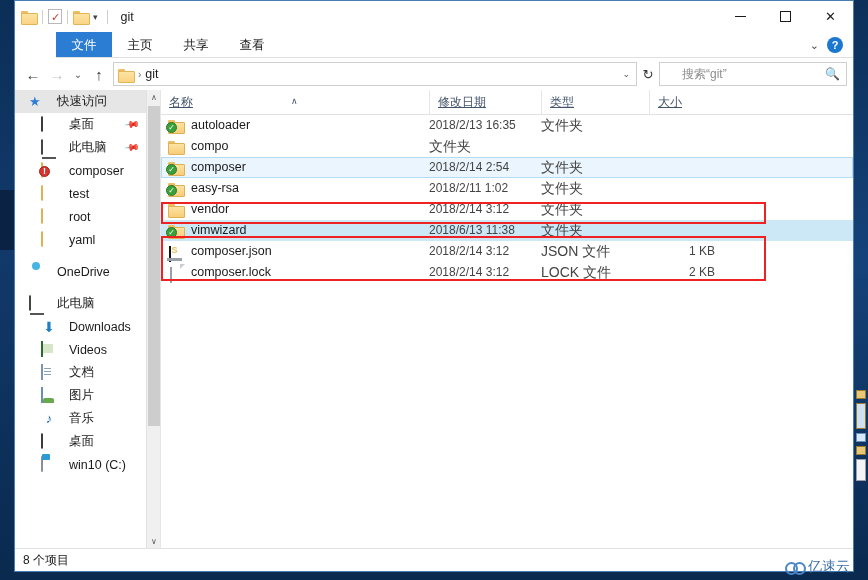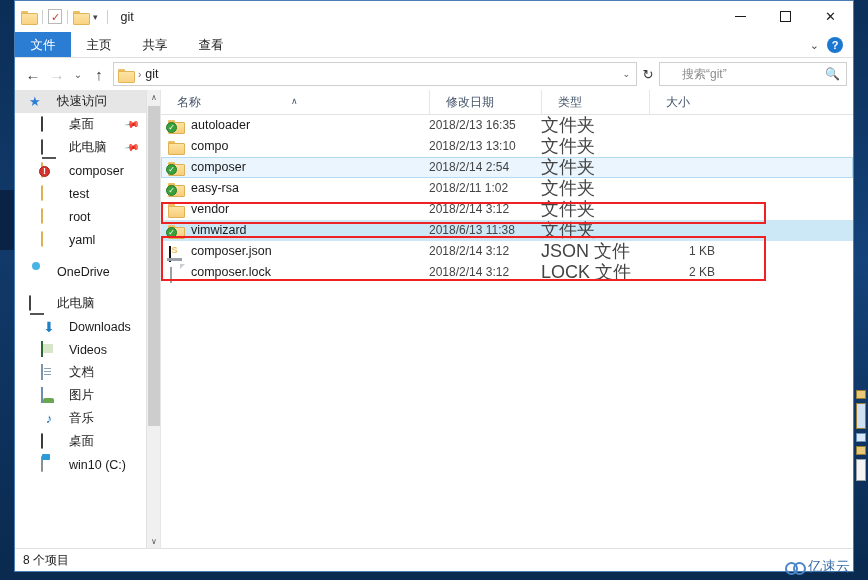--- a/index.html
+++ b/index.html
@@ -84,21 +84,21 @@
   .win-btn {
     width: 45px; height: 31px; display: flex; align-items: center; justify-content: center;
     font-size: 13px; color: #1a1a1a;
   }
   .glyph-min { display:block; width:11px; height:1px; background:#1a1a1a; }
   .glyph-max { display:block; width:11px; height:11px; border:1px solid #1a1a1a; }
 
   
   .ribbon {
     height: 26px; background: #ffffff; display: flex; align-items: stretch;
-    position: relative; flex: none;
+    position: relative; flex: none; margin-left: 41px;
   }
   .tab {
     display: flex; align-items: center; justify-content: center;
     font-size: 12.5px; color: #1b1b1b; padding: 0 14px; min-width: 56px;
   }
   .tab.active { background: #2b7cd3; color: #ffffff; }
   .ribbon-right {
     position: absolute; right: 4px; top: 0; height: 26px;
     display: flex; align-items: center; gap: 8px; padding-right: 6px;
   }
@@ -251,43 +251,43 @@
     background: #cdcdcd;
   }
 
   
   .list { flex: 1; position: relative; background: #ffffff; overflow: hidden; }
   .colhead {
     height: 25px; display: flex; align-items: center;
     border-bottom: 1px solid #e2e2e2; position: relative;
   }
   .colhead .ch {
-    font-size: 12px; color: #44546a; padding-left: 16px;
-    height: 25px; line-height: 25px; position: relative;
+    font-size: 12px; color: #44546a; padding-left: 8px;
+    height: 25px; line-height: 25px; position: relative; text-decoration: underline;
   }
   .colhead .ch + .ch { border-left: 1px solid #e6e6e6; }
   .ch.name { width: 268px; }
   .ch.date { width: 112px; }
   .ch.type { width: 108px; }
   .ch.size { width: 80px; }
   .sort-caret {
     position: absolute; left: 130px; top: -1px; font-size: 9px; color: #44546a;
   }
 
   .rows { position: relative; }
   .row {
     height: 21px; display: flex; align-items: center; position: relative;
     font-size: 12.5px; color: #1a1a1a;
   }
   .row.selected { background: #cce8f6; }
   .row.hovered { background: #eaf5fd; outline: 1px solid #b4dbf0; outline-offset: -1px; }
   .cell { height: 21px; line-height: 21px; overflow: hidden; white-space: nowrap; }
   .c-name { width: 268px; display: flex; align-items: center; padding-left: 7px; }
   .c-date { width: 112px; color: #444; font-size: 12px; }
-  .c-type { width: 108px; color: #444; font-size: 18px; }
+  .c-type { width: 108px; color: #444; font-size: 14px; }
   .c-size { width: 80px; color: #444; font-size: 12px; text-align: right; padding-right: 14px; }
   .c-name .nm { margin-left: 7px; }
 
   
   .ri { width: 16px; height: 16px; position: relative; flex: none; }
   .ri-folder:before {
     content:""; position:absolute; left:0; top:2px; width:7px; height:3px;
     background:#ecbf63; border-radius:1px 1px 0 0;
   }
   .ri-folder:after {
@@ -554,21 +554,20 @@
             <div class="cell c-date">2018/2/13 16:35</div>
             <div class="cell c-type">文件夹</div>
             <div class="cell c-size"></div>
           </div>
 
           <div class="row">
             <div class="cell c-name">
               <span class="ri ri-folder"></span>
               <span class="nm">compo</span>
             </div>
-            <div class="cell c-date">2018/2/13 13:10</div>
             <div class="cell c-type">文件夹</div>
             <div class="cell c-size"></div>
           </div>
 
           <div class="row hovered">
             <div class="cell c-name">
               <span class="ri ri-folder">
                   <span class="ok">✓</span>
                 </span>
               <span class="nm">composer</span>

